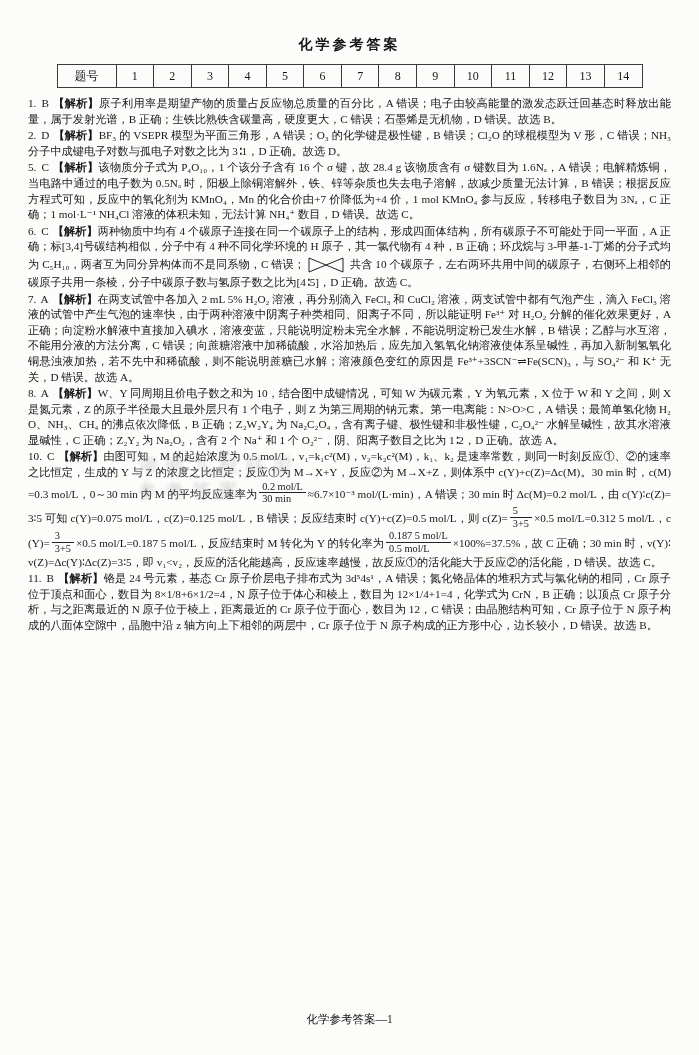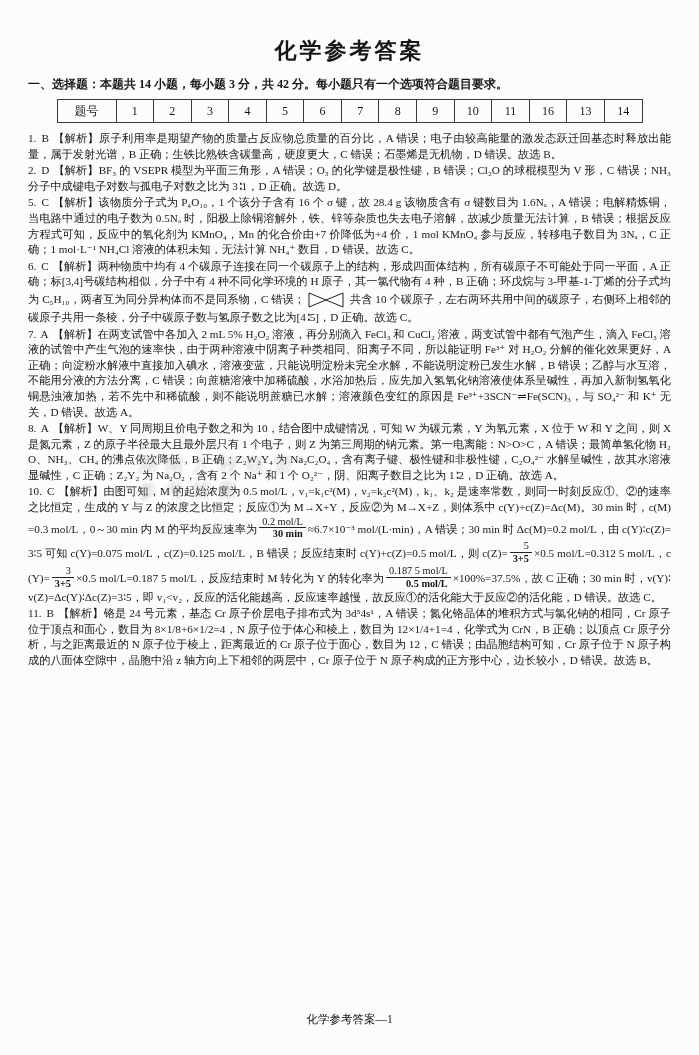--- a/index.html
+++ b/index.html
@@ -10,21 +10,21 @@
     color:#161616;
     position:relative;
     overflow:hidden;
   }
   .page{padding:26px 28px 0 28px;box-sizing:border-box;}
   .title{
     font-size:22px;font-weight:bold;text-align:center;
     margin:16px 0 6px;letter-spacing:2px;
   }
   .subtitle{
-    font-size:22px;font-weight:bold;text-align:center;
+    font-size:14px;font-weight:bold;text-align:center;
     margin:10px 0 10px;letter-spacing:3px;
   }
   .schools{text-align:center;margin:12px 0 16px;}
   .schools span{font-weight:bold;font-size:13px;margin:0 26px;}
   .section-head{font-size:12px;font-weight:bold;margin:4px 0 6px;}
   table.answers{
     border-collapse:collapse;table-layout:fixed;
     width:586px;margin:2px auto 8px;
   }
   table.answers td{
@@ -32,65 +32,64 @@
     font-size:12px;height:20px;padding:1px 5px;
   }
   .solutions{margin-top:4px;}
   .sol{
     margin:0 0 1px 0;
     font-size:11.2px;line-height:15.6px;
     text-align:justify;word-break:break-all;
   }
   .snum{margin-right:2px;}
   .sans{margin-right:4px;}
-  .slab{font-weight:normal;}
+  .slab{font-weight:bold;}
   .frac{
-    display:inline-block;vertical-align:-38%;text-align:right;
+    display:inline-block;vertical-align:-38%;text-align:left;
     font-size:10.3px;line-height:1.15;margin:0 2px;
   }
   .ftop{display:block;border-bottom:1px solid #222;padding:0 3px;}
-  .fbot{display:block;padding:0 3px;font-weight:bold;}
+  .fbot{display:block;padding:0 3px;}
   svg.struct{vertical-align:middle;margin:0 2px;}
   .watermark{
     position:absolute;left:138px;top:452px;
     color:#9a9a9a;opacity:.4;filter:blur(1.6px);
     font-size:19px;line-height:26px;letter-spacing:8px;
     pointer-events:none;
   }
   .footer{
     position:absolute;left:0;right:0;bottom:28px;
     text-align:center;font-size:11.5px;
   }
 </style>
 </head>
 <body>
 
 <div class="page">
 
   <div class="subtitle">化学参考答案</div>
 
 
-  <div class="section-head">一、选择题：本题共 14 小题，每小题 3 分，共 42 分。每小题只有一个选项符合题目要求。</div>
 
   <table class="answers">
     <tbody>
         <tr>
           <td style="width: 48px;">题号</td>
           <td>1</td>
           <td>2</td>
           <td>3</td>
           <td>4</td>
           <td>5</td>
           <td>6</td>
           <td>7</td>
           <td>8</td>
           <td>9</td>
           <td>10</td>
           <td>11</td>
-          <td>16</td>
+          <td>12</td>
           <td>13</td>
           <td>14</td>
         </tr>
       </tbody>
   </table>
 
   <div class="solutions">
       <p class="sol"><span class="snum">1.</span> <span class="sans">B</span><span class="slab">【解析】</span>原子利用率是期望产物的质量占反应物总质量的百分比，A 错误；电子由较高能量的激发态跃迁回基态时释放出能量，属于发射光谱，B 正确；生铁比熟铁含碳量高，硬度更大，C 错误；石墨烯是无机物，D 错误。故选 B。</p>
       <p class="sol"><span class="snum">2.</span> <span class="sans">D</span><span class="slab">【解析】</span>BF₃ 的 VSEPR 模型为平面三角形，A 错误；O₃ 的化学键是极性键，B 错误；Cl₂O 的球棍模型为 V 形，C 错误；NH₃ 分子中成键电子对数与孤电子对数之比为 3∶1，D 正确。故选 D。</p>
       <p class="sol"><span class="snum">5.</span> <span class="sans">C</span><span class="slab">【解析】</span>该物质分子式为 P₄O₁₀，1 个该分子含有 16 个 σ 键，故 28.4 g 该物质含有 σ 键数目为 1.6Nₐ，A 错误；电解精炼铜，当电路中通过的电子数为 0.5Nₐ 时，阳极上除铜溶解外，铁、锌等杂质也失去电子溶解，故减少质量无法计算，B 错误；根据反应方程式可知，反应中的氧化剂为 KMnO₄，Mn 的化合价由+7 价降低为+4 价，1 mol KMnO₄ 参与反应，转移电子数目为 3Nₐ，C 正确；1 mol·L⁻¹ NH₄Cl 溶液的体积未知，无法计算 NH₄⁺ 数目，D 错误。故选 C。</p>

